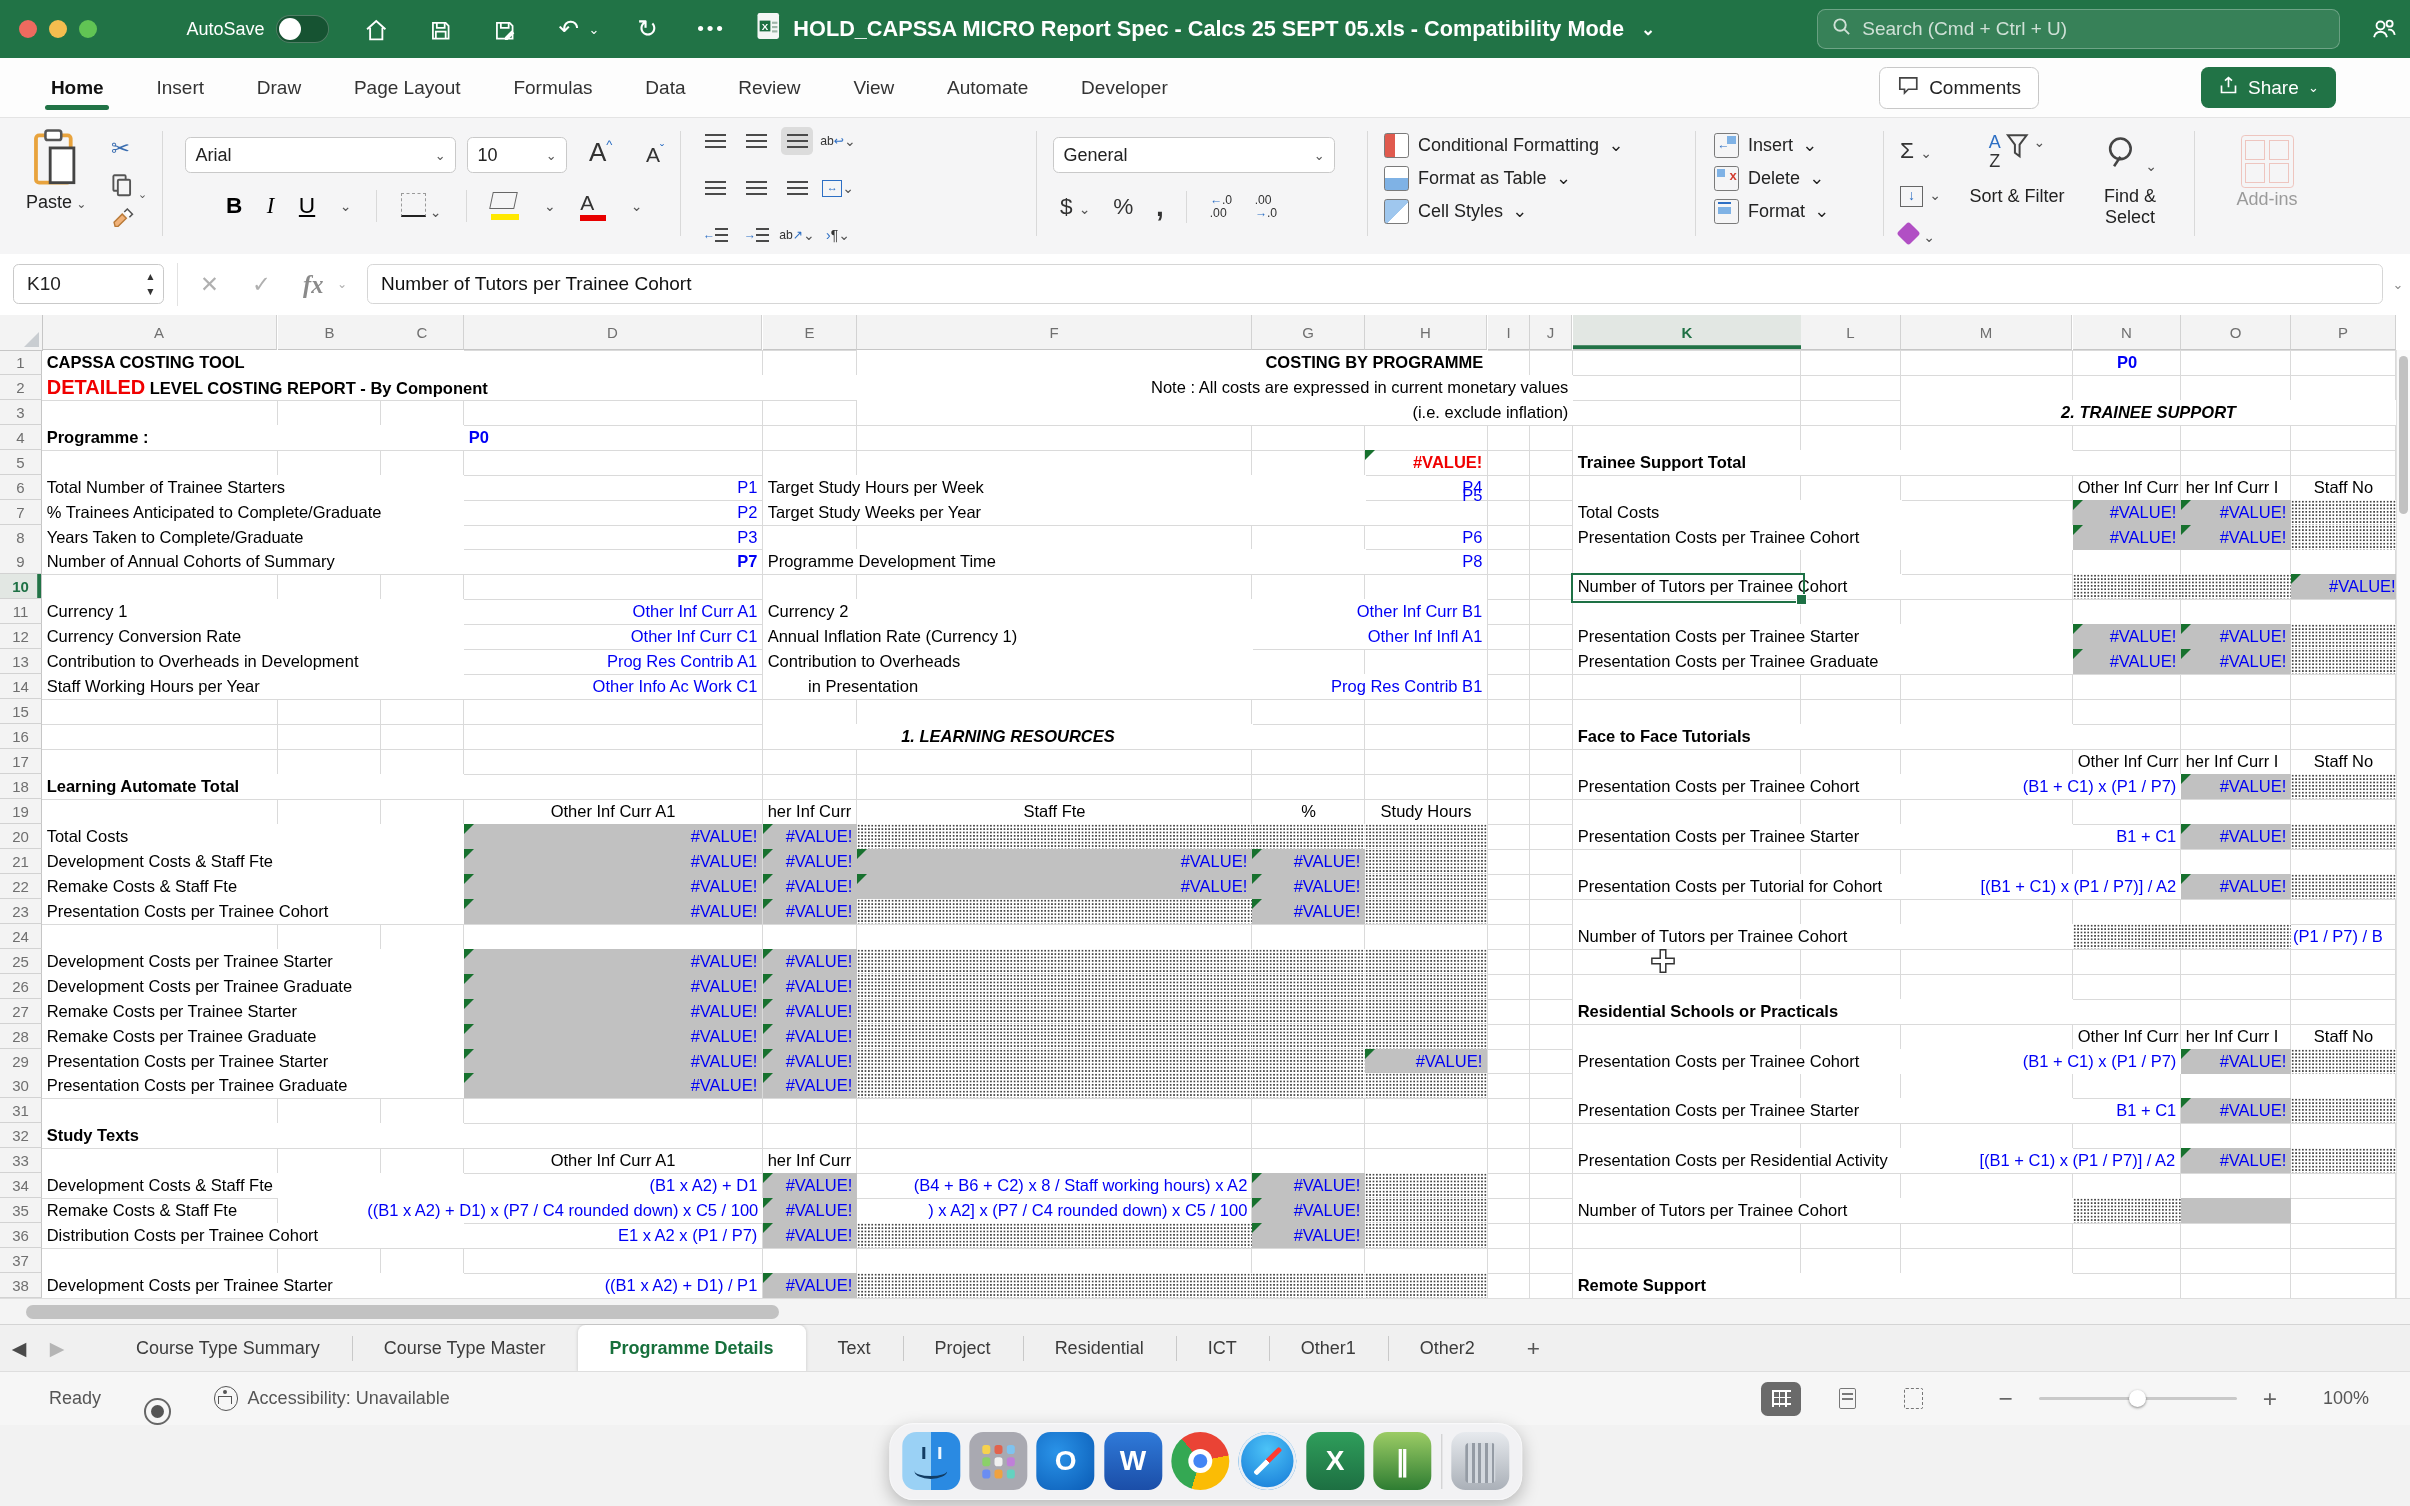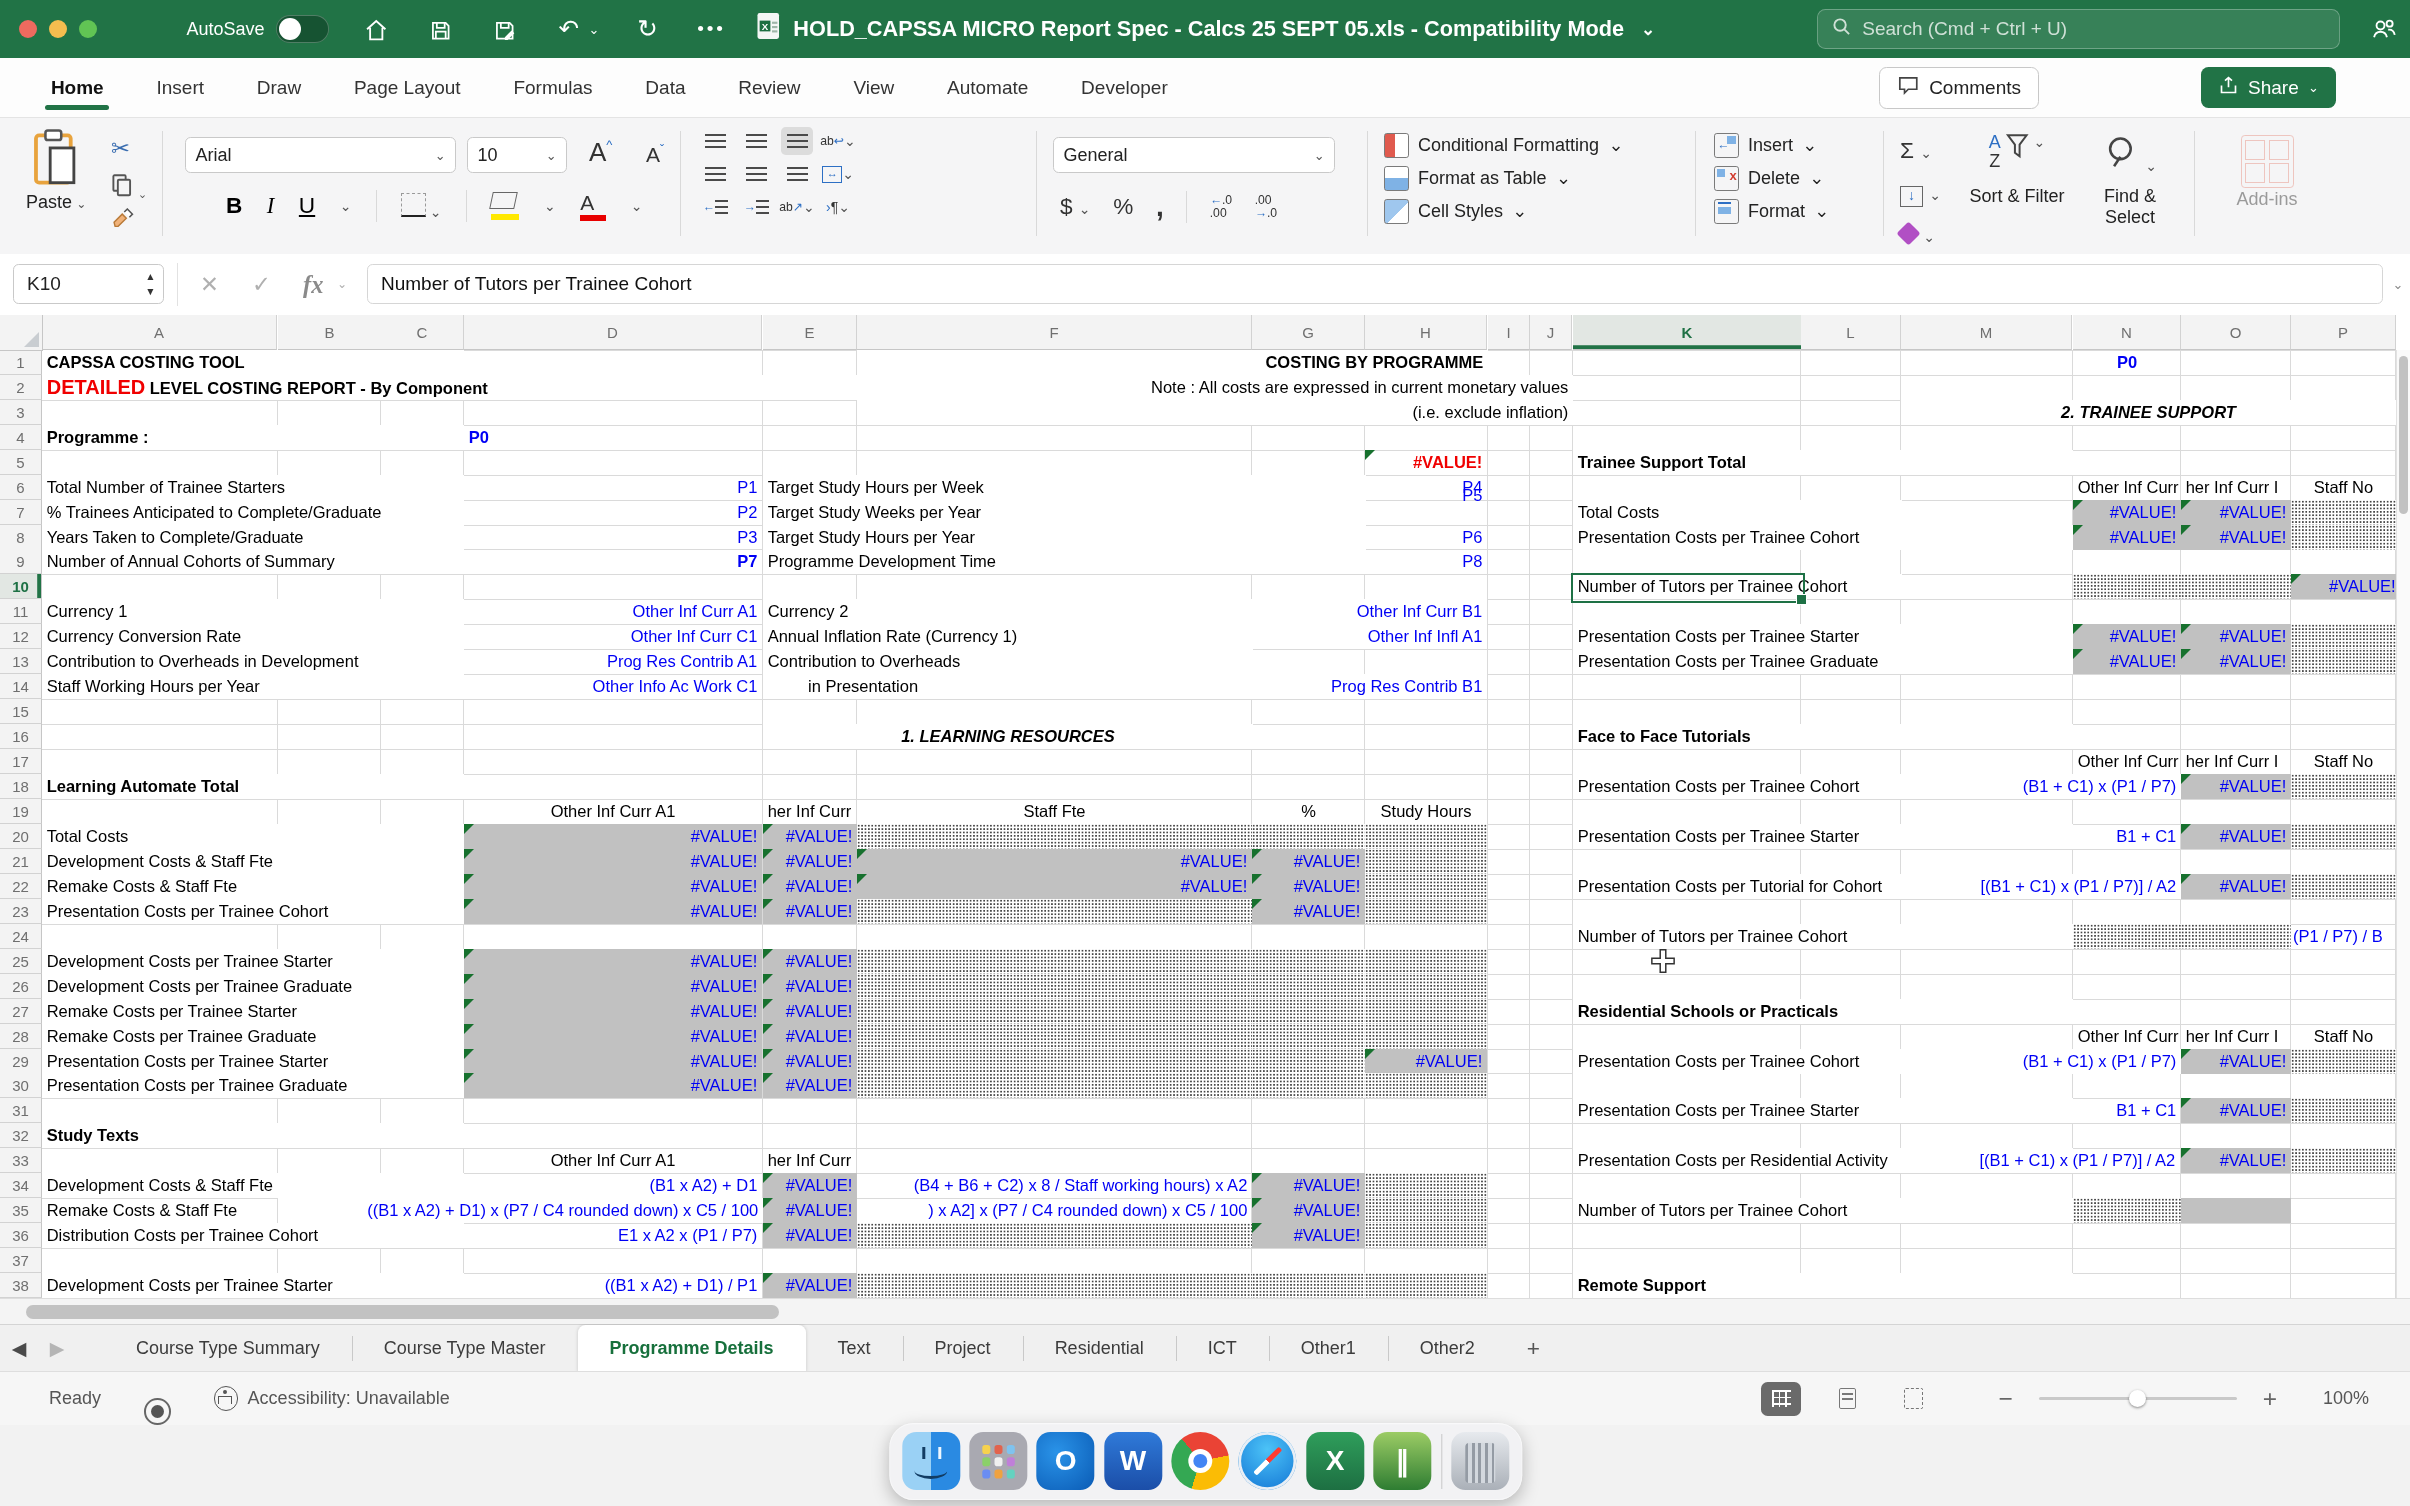--- a/index.html
+++ b/index.html
@@ -288,21 +288,21 @@
     <span style="width:0.9px;height:32px;background:#d9d9d9"></span>
     <span><span style="display:inline-block;width:22.6px;height:21px;border:1.4px dashed #9a9a9a;border-bottom:2.8px solid #222"></span><span class="ic-sm"> ⌄</span></span>
     <span style="width:0.9px;height:32px;background:#d9d9d9"></span>
     <span><span style="display:inline-block;width:22.6px;height:15px;border:1.9px solid #666;transform:skewX(-12deg)"></span><span style="display:block;width:28px;height:5.6px;background:#ffe800;margin-top:1.9px"></span></span>
     <span class="ic-sm">⌄</span>
     <span><span style="font-size:21px;color:#333">A</span><span style="display:block;width:26px;height:5.6px;background:#e80000;margin-top:0"></span></span>
     <span class="ic-sm">⌄</span>
   </div>
   <div class="rdiv" style="left:680px"></div>
 
-  <div style="position:absolute;left:699px;top:9.4px;display:grid;grid-template-columns:repeat(4,41px);row-gap:5px">
+  <div style="position:absolute;left:699px;top:9.4px;display:grid;grid-template-columns:repeat(4,41px);row-gap:19px">
     <span class="alibox">
         <span class="lns"></span>
       </span>
     <span class="alibox">
         <span class="lns"></span>
       </span>
     <span class="alibox sel">
         <span class="lns"></span>
       </span>
     <span class="alibox" style="font-size:12.2px;color:#333">ab<span style="color:#2d6fc4">↩</span> <span class="ic-sm">⌄</span></span>
@@ -585,21 +585,20 @@
     <div class="cell  spanbg" style="left: 42px; top: 185px; width: 422px; height: 25px;">% Trainees Anticipated to Complete/Graduate</div>
     <div class="cell blue right" style="left: 464px; top: 185px; width: 298px; height: 25px;">P2</div>
     <div class="cell  spanbg" style="left: 763px; top: 185px; width: 603px; height: 25px;">Target Study Weeks per Year</div>
     <div class="cell blue right" style="left: 1365px; top: 168px; width: 122px; height: 25px;">P5</div>
     <div class="cell  spanbg" style="left: 1573px; top: 185px; width: 329px; height: 25px;">Total Costs</div>
     <div class="cell blue right gray tri" style="left: 2073px; top: 185px; width: 108px; height: 25px;">#VALUE!<span class="tri"></span></div>
     <div class="cell blue right gray tri" style="left: 2181px; top: 185px; width: 110px; height: 25px;">#VALUE!<span class="tri"></span></div>
     <div class="cell hatch" style="left: 2291px; top: 185px; width: 105px; height: 25px;"></div>
     <div class="cell  spanbg" style="left: 42px; top: 210px; width: 422px; height: 25px;">Years Taken to Complete/Graduate</div>
     <div class="cell blue right" style="left: 464px; top: 210px; width: 298px; height: 25px;">P3</div>
-    <div class="cell  spanbg" style="left: 763px; top: 210px; width: 603px; height: 25px;">Target Study Hours per Year</div>
     <div class="cell blue right" style="left: 1365px; top: 210px; width: 122px; height: 25px;">P6</div>
     <div class="cell  spanbg" style="left: 1573px; top: 210px; width: 500px; height: 25px;">Presentation Costs per Trainee Cohort</div>
     <div class="cell blue right gray tri" style="left: 2073px; top: 210px; width: 108px; height: 25px;">#VALUE!<span class="tri"></span></div>
     <div class="cell blue right gray tri" style="left: 2181px; top: 210px; width: 110px; height: 25px;">#VALUE!<span class="tri"></span></div>
     <div class="cell hatch" style="left: 2291px; top: 210px; width: 105px; height: 25px;"></div>
     <div class="cell  spanbg" style="left: 42px; top: 234px; width: 422px; height: 25px;">Number of Annual Cohorts of Summary</div>
     <div class="cell blue right" style="left: 464px; top: 234px; width: 298px; height: 25px; font-weight: bold;">P7</div>
     <div class="cell  spanbg" style="left: 763px; top: 234px; width: 603px; height: 25px;">Programme Development Time</div>
     <div class="cell blue right" style="left: 1365px; top: 234px; width: 122px; height: 25px;">P8</div>
     <div class="cell  spanbg" style="left: 1573px; top: 259px; width: 329px; height: 25px;">Number of Tutors per Trainee Cohort</div>

